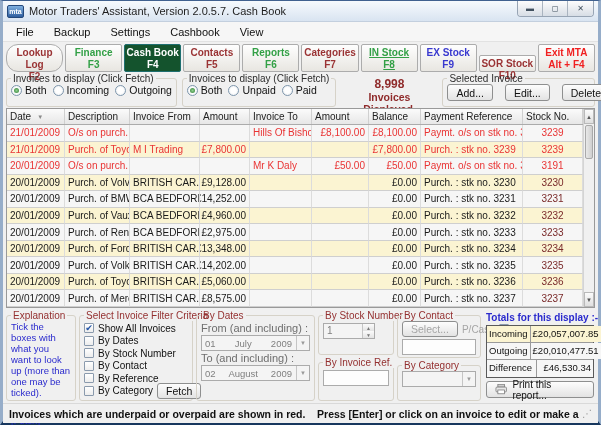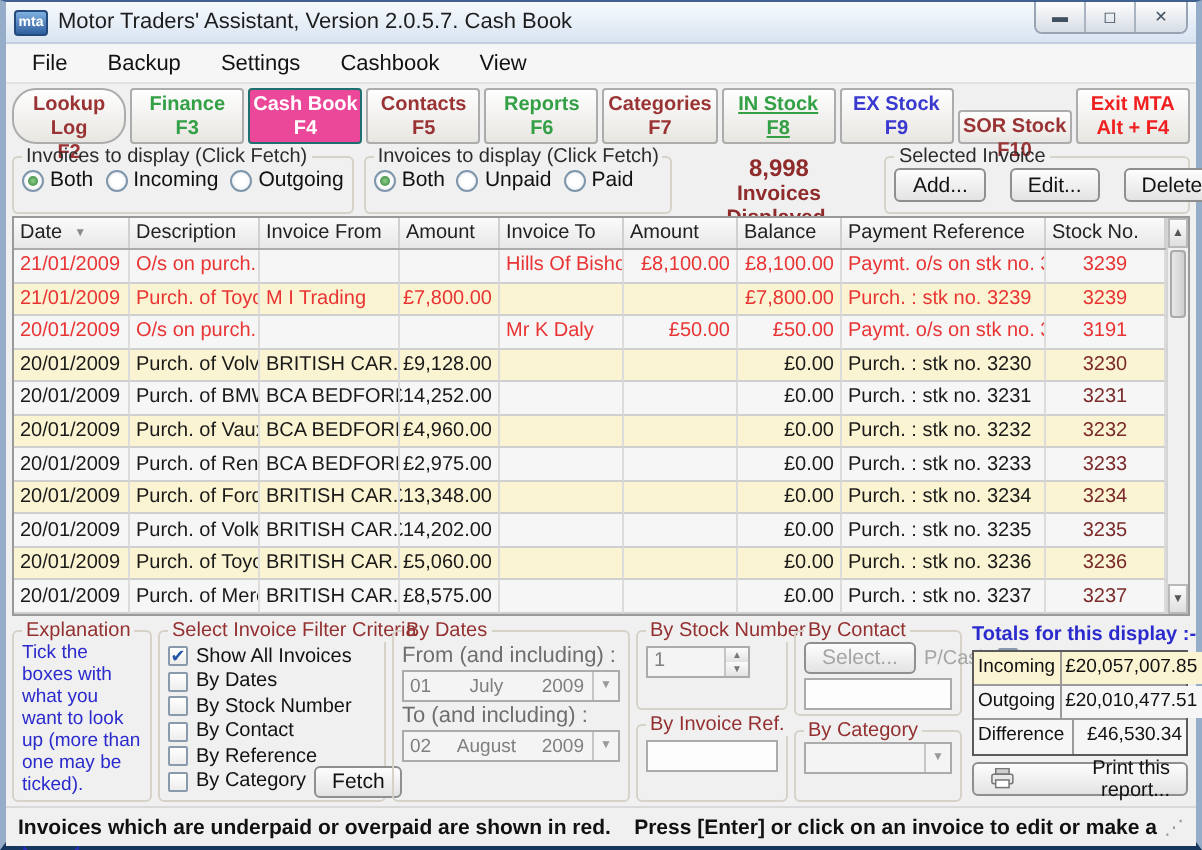--- a/index.html
+++ b/index.html
@@ -19,37 +19,37 @@
     display:flex;align-items:center;justify-content:center;font-size:8px;color:#41505f;cursor:default}
   .win-btn:last-child{border-right:none}
   
   .menubar{height:20px;background:#F6F6F6;border-bottom:1px solid #E2E2E2;display:flex;align-items:center;
     padding:0 4px;gap:2px;flex:0 0 auto}
   .menu-item{font-size:11px;color:#111;padding:2px 9px}
   
   .tabbar{display:flex;gap:2px;padding:2px 3px 1px 3px;flex:0 0 auto;height:31px}
   .tab{flex:1;background:linear-gradient(#FEFEFE,#E8E6E1);border:1px solid #ACACAC;border-radius:2px;
     font-size:10px;font-weight:bold;text-align:center;line-height:12px;padding-top:2px;cursor:default}
-  .tab.active{background:#ec4899;border-color:#1E6F6F}
+  .tab.active{background:#14532d;border-color:#1E6F6F}
   
   .filterbar{display:flex;padding:0 3px;gap:5px;height:34px;flex:0 0 auto;align-items:stretch}
   fieldset{border:1px solid #D6D2C8;border-radius:3px;padding:0 4px 2px 4px;background:transparent;min-width:0}
   legend{font-size:10px;color:#2c2c2c;padding:0 2px;white-space:nowrap}
   .radio-group{display:flex;gap:6px;align-items:center}
   .radio-opt{display:flex;align-items:center;gap:3px;font-size:10.5px;color:#111;white-space:nowrap}
   .radio{width:11px;height:11px;border:1px solid #7E96AC;border-radius:50%;background:radial-gradient(#fff 40%,#E4E8EC);
     display:inline-flex;align-items:center;justify-content:center;flex:0 0 auto}
   .radio.on::after{content:'';width:5px;height:5px;border-radius:50%;background:radial-gradient(#8FD08F,#2E7D32)}
   .count-block{width:96px;text-align:center;color:#8F2B2B;font-weight:bold;padding-top:4px;flex:0 0 auto}
   .count-value{font-size:12px}
   .count-label{font-size:10.5px}
   .sel-invoice{flex:1;display:flex}
   .sel-invoice .btnrow{display:flex;gap:12px;width:100%}
   .btn{background:linear-gradient(#FDFDFD,#E3E3E3);border:1px solid #8E8F8F;border-radius:3px;font-size:10.5px;
-    color:#111;padding:1px 8px;cursor:default;text-align:right}
+    color:#111;padding:1px 8px;cursor:default;text-align:left}
   .sel-invoice .btn{flex:1;height:17px}
   
   .gridwrap{margin:1px 3px 0 3px;border:1px solid #999;background:#fff;display:flex;flex-direction:row;
     height:200px;flex:0 0 auto;overflow:hidden}
   .gridmain{width:576px;display:flex;flex-direction:column}
   .ghead{display:flex;height:16px;background:linear-gradient(#FBFBFB,#E7E7E7);border-bottom:1px solid #ABABAB;flex:0 0 auto}
   .hcell{padding:1px 3px;border-right:1px solid #D0D0D0;color:#222;font-size:10px;white-space:nowrap;overflow:hidden;
     display:flex;align-items:center;gap:6px}
   .sort-arrow{font-size:6px;color:#8a8a8a}
   .gbody{flex:1;display:flex;flex-direction:column}

